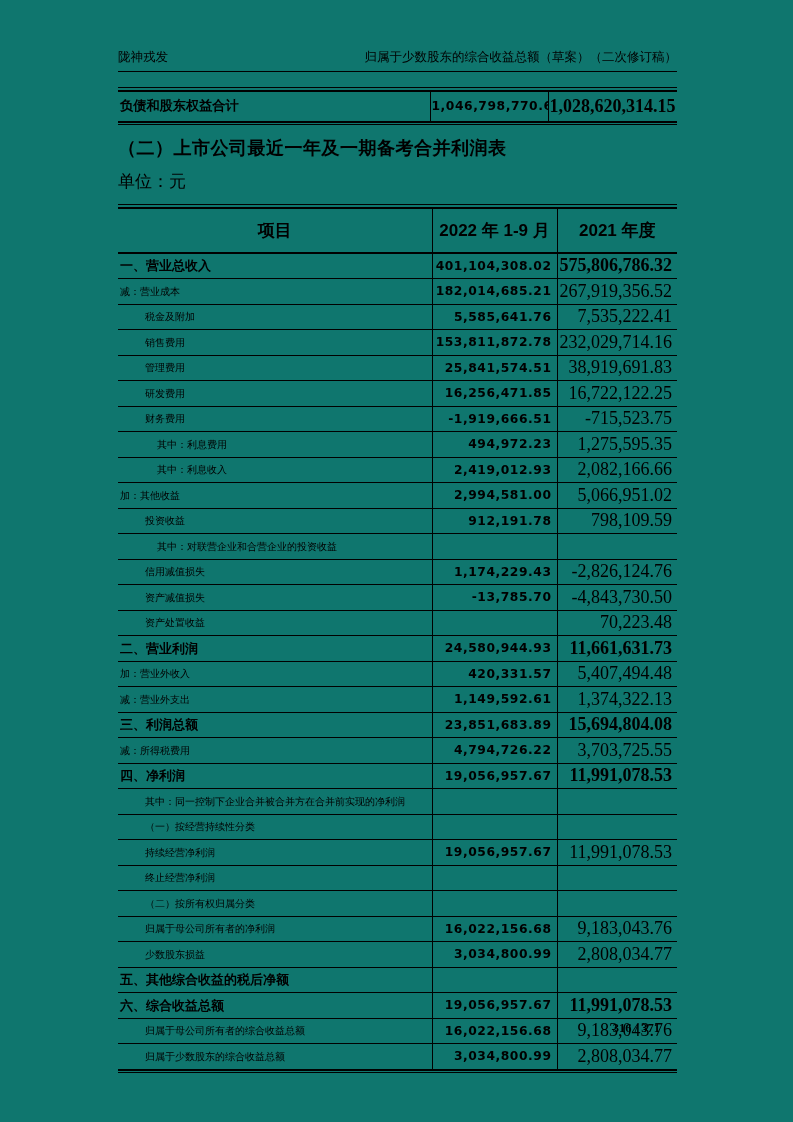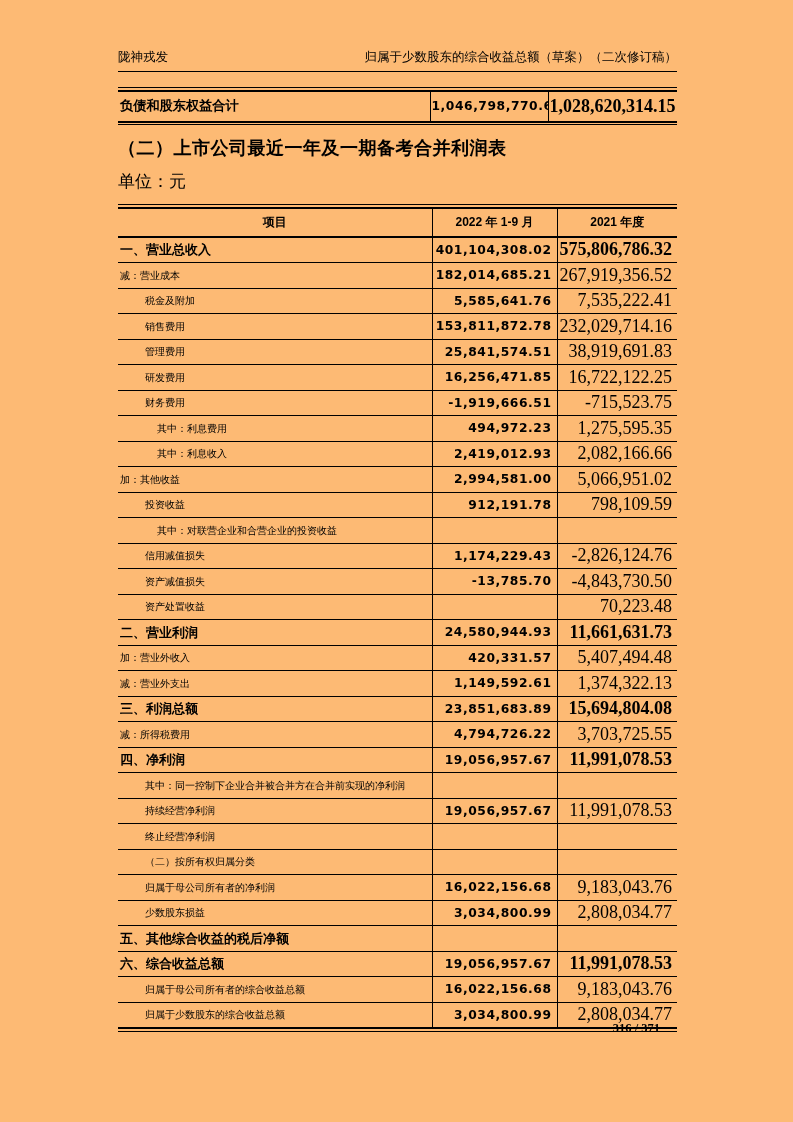--- a/index.html
+++ b/index.html
@@ -1,17 +1,17 @@
 <!DOCTYPE html>
 <html><head>
 <meta charset="utf-8">
 <style>
   html,body{margin:0;padding:0;background:#e8e8e8;}
   .page{
-    width:793px;height:1122px;background:#fdba74;position:relative;
+    width:793px;height:1122px;background:#0f766e;position:relative;
     color:#000;font-family:"Liberation Serif","DejaVu Serif",serif;
     margin:0 auto;overflow:hidden;
   }
   
   .doc-header{
     position:absolute;left:118px;top:50px;width:559px;
     display:flex;justify-content:space-between;align-items:flex-end;
     border-bottom:1.4px solid #000;padding-bottom:6px;
     font-size:12.5px;line-height:1.2;
   }
@@ -56,21 +56,21 @@
   }
   .unit-label{
     position:absolute;left:118px;top:170px;width:557px;
     text-align:left;font-size:17px;
   }
   
   .main-tbl{position:absolute;left:118px;top:204px;width:559px;}
   .t2 th{
     height:27px;border-bottom:2px solid #000;
     font-family:"Liberation Sans","DejaVu Sans",sans-serif;
-    font-weight:bold;font-size:12px;text-align:center;padding:0 2px;
+    font-weight:bold;font-size:17px;text-align:center;padding:8px 2px;
   }
   .t2 th.h-2022{border-left:1px solid #000;border-right:1px solid #000;}
   .t2 tbody td{border-top:1px solid #000;height:22.5px;}
   .t2 tr.bold .c-label{
     font-family:"Liberation Sans","DejaVu Sans",sans-serif;
     font-weight:bold;font-size:13px;
   }
   .t2 tr.bold .c-2021{font-weight:bold;}
   
   .page-footer{
@@ -229,20 +229,25 @@
             <td class="c-label ind0">四、净利润</td>
             <td class="c-2022">19,056,957.67</td>
             <td class="c-2021">11,991,078.53</td>
           </tr>
           <tr>
             <td class="c-label ind1">其中：同一控制下企业合并被合并方在合并前实现的净利润</td>
             <td class="c-2022"></td>
             <td class="c-2021"></td>
           </tr>
           <tr>
+            <td class="c-label ind1">（一）按经营持续性分类</td>
+            <td class="c-2022"></td>
+            <td class="c-2021"></td>
+          </tr>
+          <tr>
             <td class="c-label ind1">持续经营净利润</td>
             <td class="c-2022">19,056,957.67</td>
             <td class="c-2021">11,991,078.53</td>
           </tr>
           <tr>
             <td class="c-label ind1">终止经营净利润</td>
             <td class="c-2022"></td>
             <td class="c-2021"></td>
           </tr>
           <tr>

